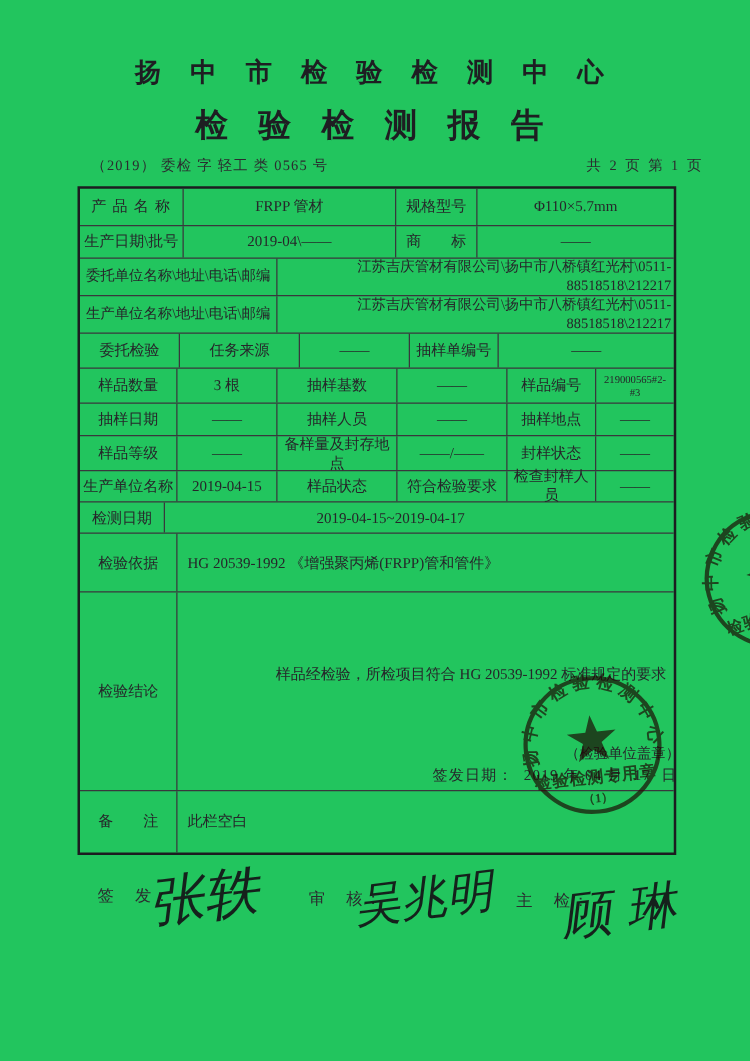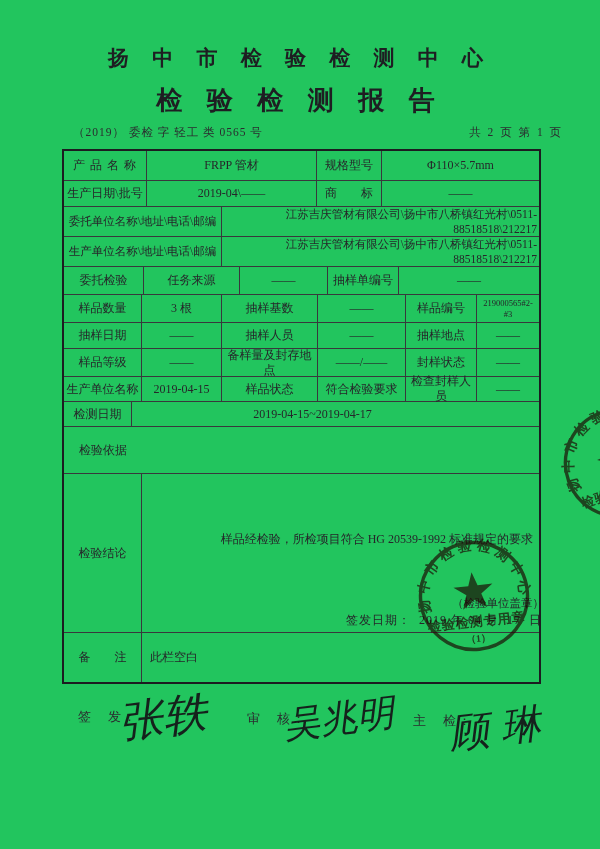--- a/index.html
+++ b/index.html
@@ -132,20 +132,21 @@
       <div class="t-cell" style="flex:1">——</div>
     </div>
 
     <div class="t-row" style="height:25px">
       <div class="t-cell" style="width:68px">检测日期</div>
       <div class="t-cell" style="flex:1;padding-right:48px">2019-04-15~2019-04-17</div>
     </div>
 
     <div class="t-row" style="height:47px">
       <div class="t-cell" style="width:78px">检验依据</div>
+      <div class="t-cell left-al" style="flex:1">HG 20539-1992 《增强聚丙烯(FRPP)管和管件》</div>
     </div>
 
     <div class="t-row" style="height:159px">
       <div class="t-cell" style="width:78px">检验结论</div>
       <div class="t-cell concl-cell" style="flex:1">
         <div class="concl-text">样品经检验，所检项目符合 HG 20539-1992 标准规定的要求</div>
         <div class="seal-note">（检验单位盖章）</div>
         <div class="issue-line">签发日期：  2019 年 04 月  17  日</div>
       </div>
     </div>

